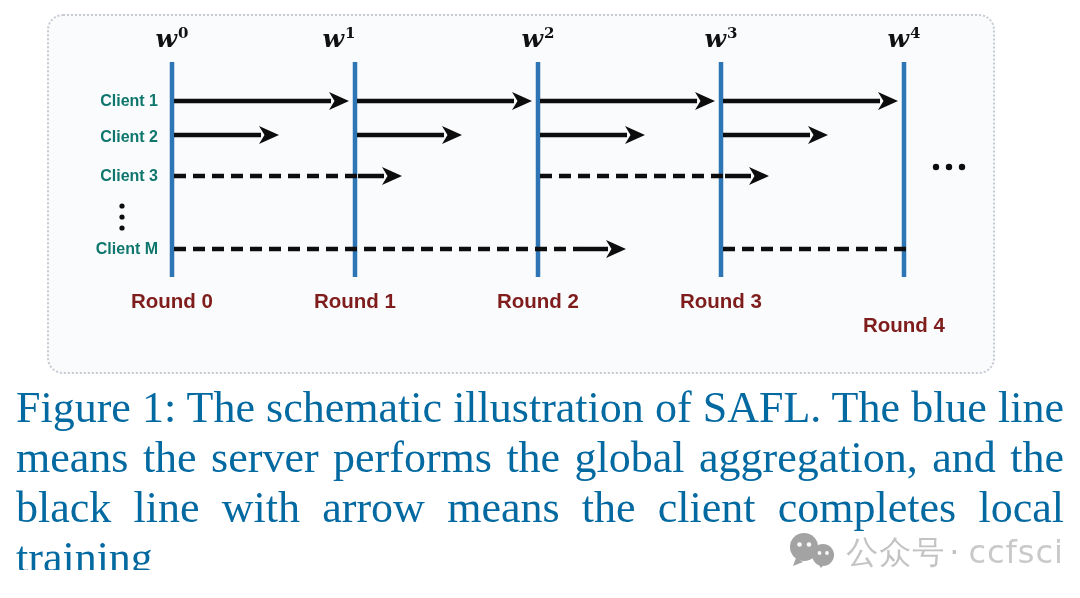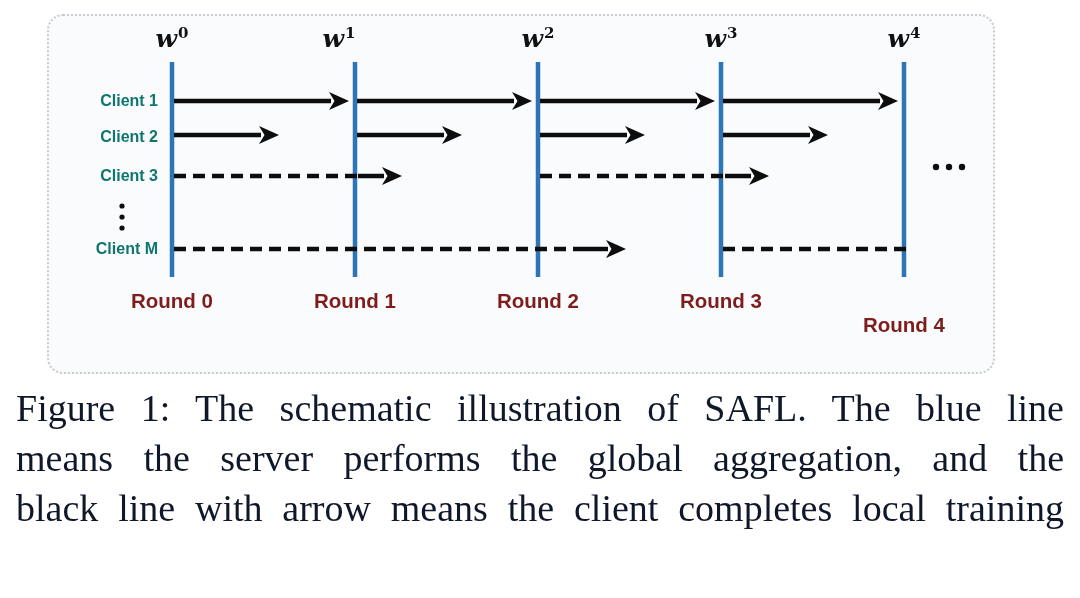--- a/index.html
+++ b/index.html
@@ -12,21 +12,21 @@
         font-family:"DejaVu Serif",serif;font-weight:700;font-style:italic;font-size:25px;color:#111;
         white-space:nowrap;}
   .wlabel .sup{font-style:normal;font-size:15px;vertical-align:9px;margin-left:1px;}
   .clabel{position:absolute;right:922px;transform:translateY(-50%);
         font-weight:700;font-size:16px;color:#0f766e;white-space:nowrap;}
   .rlabel{position:absolute;top:289px;transform:translateX(-50%);
         font-weight:700;font-size:20.5px;color:#7f1d1d;white-space:nowrap;}
   .safl-label{position:absolute;left:522px;top:339px;transform:translateX(-50%);
         font-weight:700;font-size:24px;color:#111;white-space:nowrap;}
   .caption{position:absolute;left:16px;top:383px;width:1048px;
-        font-family:"Liberation Serif",serif;font-size:38px;color:#0f172a;}
+        font-family:"Liberation Serif",serif;font-size:44px;color:#0369a1;}
   .cap-line{height:50px;line-height:50px;}
   .cap-line.just{text-align:justify;text-align-last:justify;}
   .watermark{position:absolute;right:16px;top:531px;display:flex;align-items:center;gap:9px;}
   .wm-text{font-family:"DejaVu Sans",sans-serif;font-size:32px;color:#c3c3c3;
         letter-spacing:1px;white-space:nowrap;}
   .wm-text .acct{color:#c9c9c9;margin-left:4px;}
   .wm-text .sep{margin:0 4px;color:#c3c3c3;}
 </style>
 </head>
 <body>
@@ -86,14 +86,27 @@
       <div class="clabel" style="top: 249px; text-align: center;">Client M</div>
     </div>
 
 
   <div class="caption">
     <div class="cap-line just">Figure 1: The schematic illustration of SAFL. The blue line</div>
     <div class="cap-line just">means the server performs the global aggregation, and the</div>
     <div class="cap-line just">black line with arrow means the client completes local training</div>
   </div>
 
+  <div class="watermark">
+    <svg width="50" height="42" viewBox="0 0 50 42">
+      <path d="M34 36 L30 30 L38 31 Z" fill="#a3a3a3"></path>
+      <path d="M6 34 L9 26 L16 30 Z" fill="#a3a3a3"></path>
+      <circle cx="17" cy="15" r="14" fill="#a3a3a3"></circle>
+      <circle cx="36" cy="23" r="11" fill="#a3a3a3"></circle>
+      <circle cx="12.5" cy="12.5" r="2.3" fill="#fafafa"></circle>
+      <circle cx="22" cy="12.5" r="2.3" fill="#fafafa"></circle>
+      <circle cx="32.5" cy="21" r="1.9" fill="#fafafa"></circle>
+      <circle cx="40" cy="21" r="1.9" fill="#fafafa"></circle>
+    </svg>
+    <div class="wm-text"><span>公众号</span><span class="sep">·</span><span class="acct">ccfsci</span></div>
+  </div>
 
 </div>
 
 </body></html>

